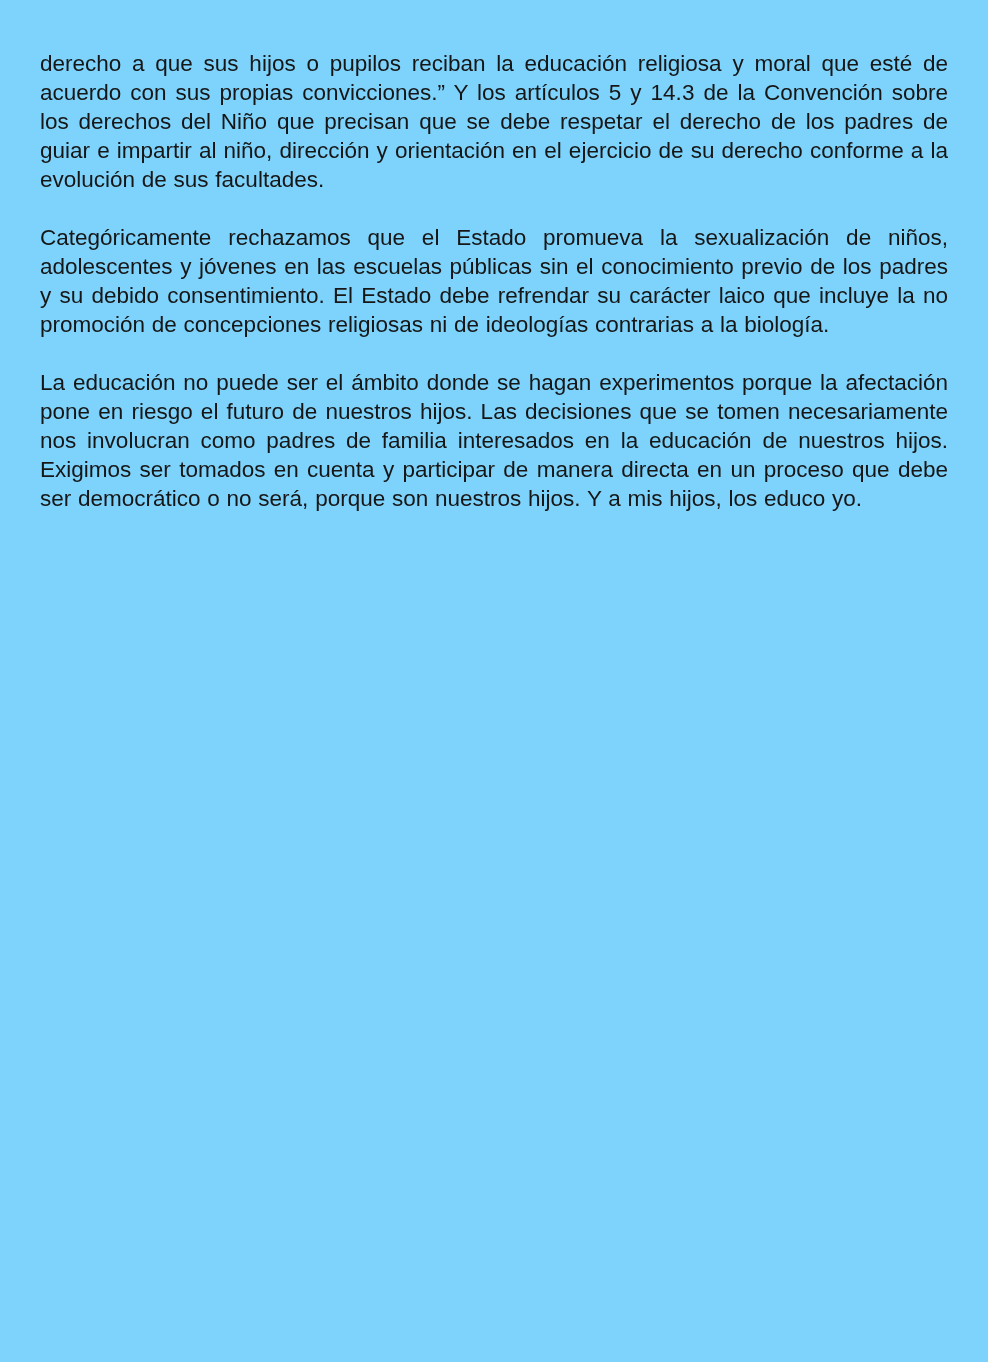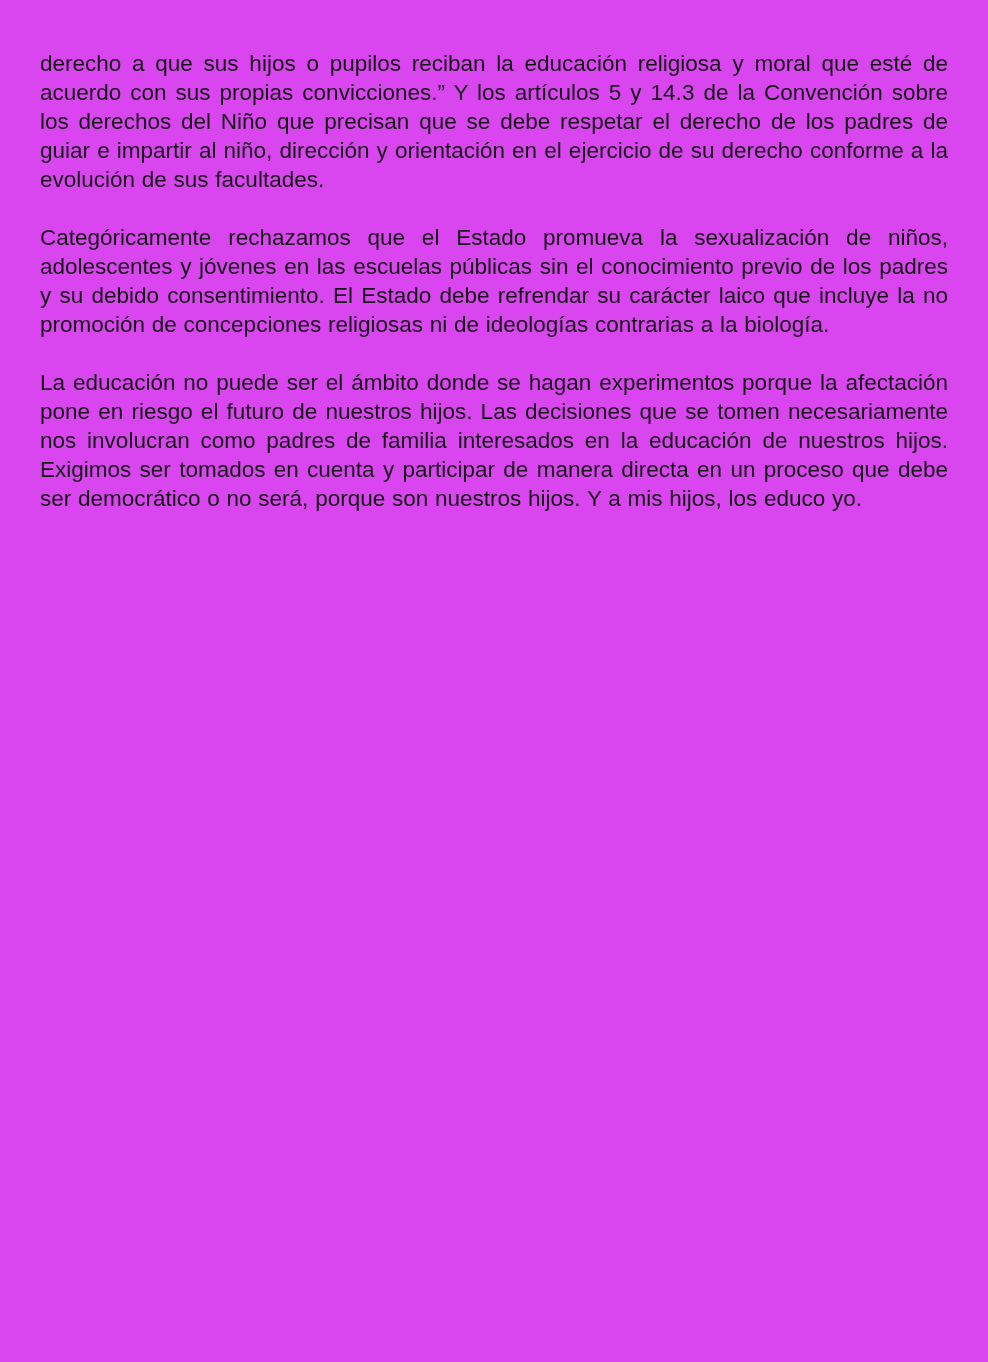--- a/index.html
+++ b/index.html
@@ -11,21 +11,21 @@
 
   body {
     height: 1362px;
     font-family: "Liberation Sans", sans-serif;
     overflow: hidden;
   }
 
   .page {
     width: 988px;
     height: 1362px;
-    background: #d946ef;
+    background: #7dd3fc;
     padding: 49px 40px 0 40px;
   }
 
   .text-block {
     width: 908px;
   }
 
   .para {
     font-size: 22.5px;
     line-height: 29px;

